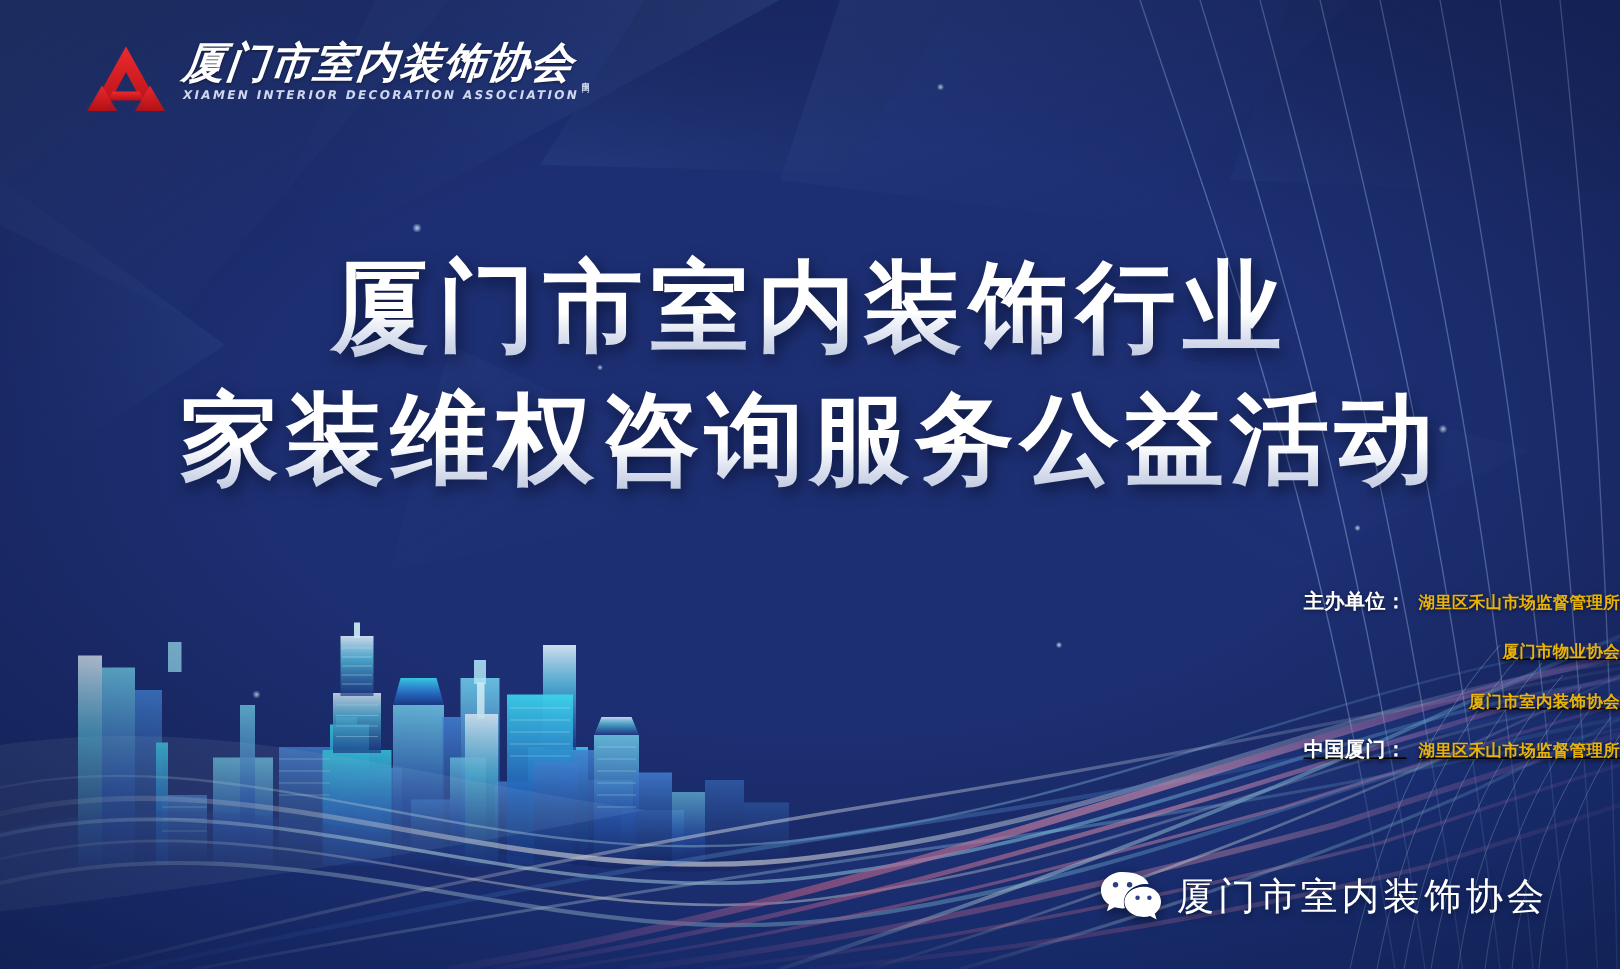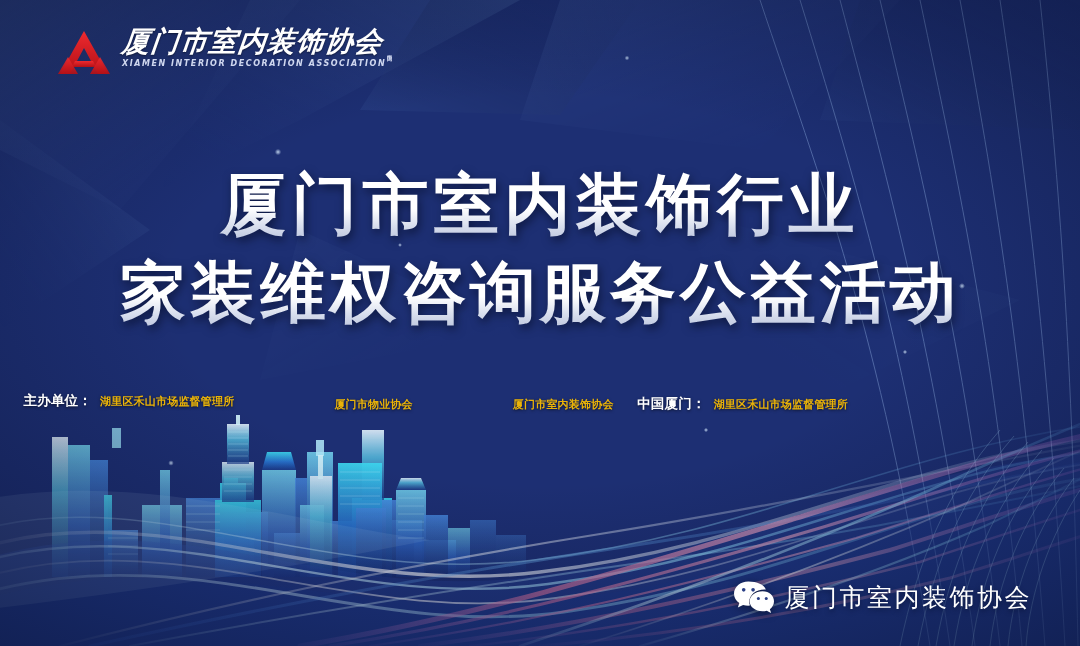--- a/index.html
+++ b/index.html
@@ -81,36 +81,36 @@
     -webkit-background-clip:text;background-clip:text;
     -webkit-text-fill-color:transparent;
     filter:drop-shadow(2px 4px 5px rgba(4,10,35,.65));
   }
   #hl-1{font-size:66px;letter-spacing:5px;line-height:1.12;}
   #hl-2{font-size:66px;letter-spacing:4px;line-height:1.12;margin-top:14px;}
 
   
   #organisers{
     position:absolute;left:0;right:0;top:392px;z-index:30;
-    display:flex;align-items:flex-start;
+    display:flex;flex-direction:column;align-items:flex-end;
   }
   .org-row{display:flex;align-items:baseline;white-space:nowrap;}
   .org-label{
     width:92px;text-align:right;flex:0 0 auto;
     font-size:13.5px;font-weight:700;color:#ffffff;
     letter-spacing:.2px;
     text-shadow:0 1px 3px rgba(0,0,0,.6);
   }
   .org-label.blank{visibility:hidden;}
   .org-value{
     font-size:11px;font-weight:700;color:#eab308;
     letter-spacing:.2px;padding-left:8px;
     text-shadow:0 1px 3px rgba(0,0,0,.6);
   }
-  .org-row + .org-row{margin-top:3px;}
+  .org-row + .org-row{margin-top:15px;text-decoration:underline;}
 
   
   #wechat-badge{
     position:absolute;right:48px;bottom:32px;z-index:30;
     display:flex;align-items:center;gap:11px;
   }
   #wechat-icon{width:40px;height:34px;flex:0 0 auto;
     filter:drop-shadow(0 2px 4px rgba(0,0,0,.45));}
   #wechat-name{
     font-size:25px;font-weight:500;color:#ffffff;

